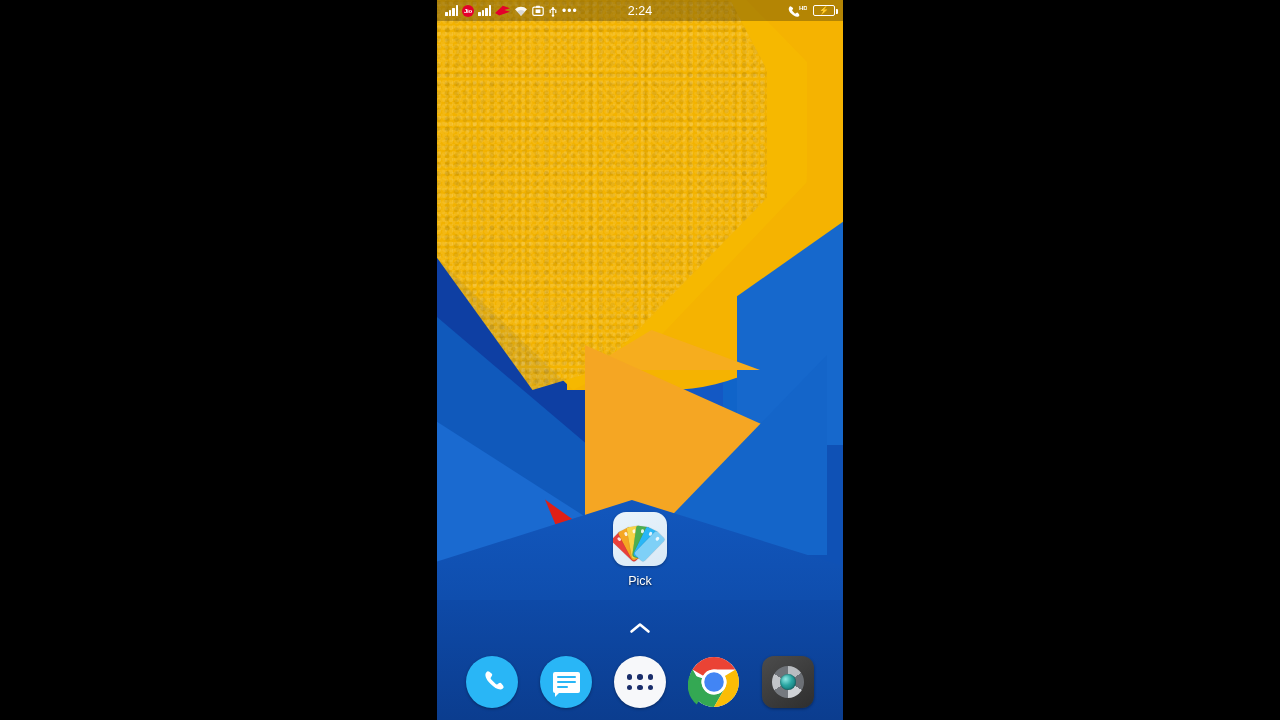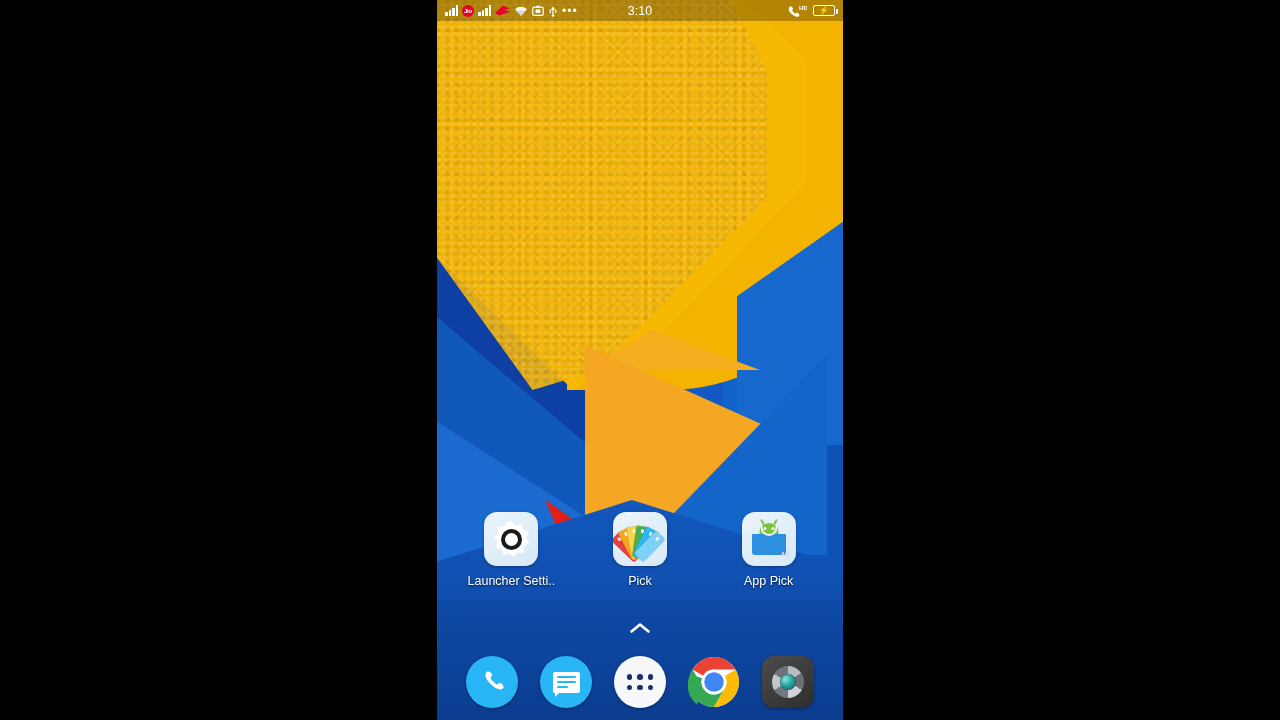--- a/index.html
+++ b/index.html
@@ -371,73 +371,53 @@
         <svg width="10" height="12" viewBox="0 0 10 12">
           <circle cx="5" cy="10.6" r="1.2" fill="#fff"></circle>
           <rect x="4.4" y="2" width="1.2" height="8.2" fill="#fff"></rect>
           <path d="M5 2 L2.6 5 L7.4 5 Z" fill="#fff"></path>
           <rect x="1.6" y="4.6" width="1.2" height="3.4" fill="#fff"></rect>
           <rect x="7.2" y="4.6" width="1.2" height="3.4" fill="#fff"></rect>
         </svg>
         <span class="dots-more">•••</span>
       </div>
 
-      <div class="sb-center">3:10</div>
+      <div class="sb-center">2:24</div>
 
       <div class="sb-right">
         <svg width="19" height="13" viewBox="0 0 19 13">
           <path d="M1.2 3.2 a1.6 1.6 0 0 1 2.2-.5 l1.3 1 a1 1 0 0 1 .2 1.3 l-.6 1 c-.2.4-.1.8.2 1.1 l2.1 2.1 c.3.3.7.4 1.1.2 l1-.6 a1 1 0 0 1 1.3.2 l1 1.3 a1.6 1.6 0 0 1-.5 2.2 c-2 1.1-5 -.6-7.3-2.9 S.1 5.2 1.2 3.2 Z" fill="#fff"></path>
           <text x="11" y="6.2" font-size="6" font-family="Liberation Sans, sans-serif" font-weight="bold" fill="#fff">HD</text>
         </svg>
         <span class="battery">
           <span class="battery-fill"></span>
           <span class="bolt">⚡</span>
         </span>
       </div>
     </div>
 
 
     <div id="app-grid">
 
-      <div class="app-cell">
-        <div class="app-icon">
-          <span class="gear-sun"></span>
-        </div>
-        <div class="app-label">Launcher Setti..</div>
-      </div>
 
       <div class="app-cell">
         <div class="app-icon">
           <span class="swatches">
             <span class="sw" style="background:#e8403a;transform:rotate(-46deg);"></span>
             <span class="sw" style="background:#f5a623;transform:rotate(-28deg);"></span>
             <span class="sw" style="background:#f7d547;transform:rotate(-10deg);"></span>
             <span class="sw" style="background:#4caf50;transform:rotate(8deg);"></span>
             <span class="sw" style="background:#29b6f6;transform:rotate(26deg);"></span>
             <span class="sw" style="background:#7ed0f7;transform:rotate(44deg);"></span>
           </span>
         </div>
         <div class="app-label">Pick</div>
       </div>
 
 
-      <div class="app-cell">
-        <div class="app-icon">
-          <span class="bag">
-            <span class="droid">
-                <i class="ant-l"></i>
-                <i class="ant-r"></i>
-              </span>
-            <span class="bag-body"></span>
-            <span class="bag-handle"></span>
-          </span>
-          <span class="ad-badge">AD</span>
-        </div>
-        <div class="app-label">App Pick</div>
-      </div>
 
     </div>
 
     <div id="drawer-chevron">
       <svg width="22" height="14" viewBox="0 0 22 14">
         <path d="M2.5 10.5 L11 3.5 L19.5 10.5" fill="none" stroke="#ffffff" stroke-width="2.6" stroke-linecap="round" stroke-linejoin="round"></path>
       </svg>
     </div>
 
     <div id="dock">

